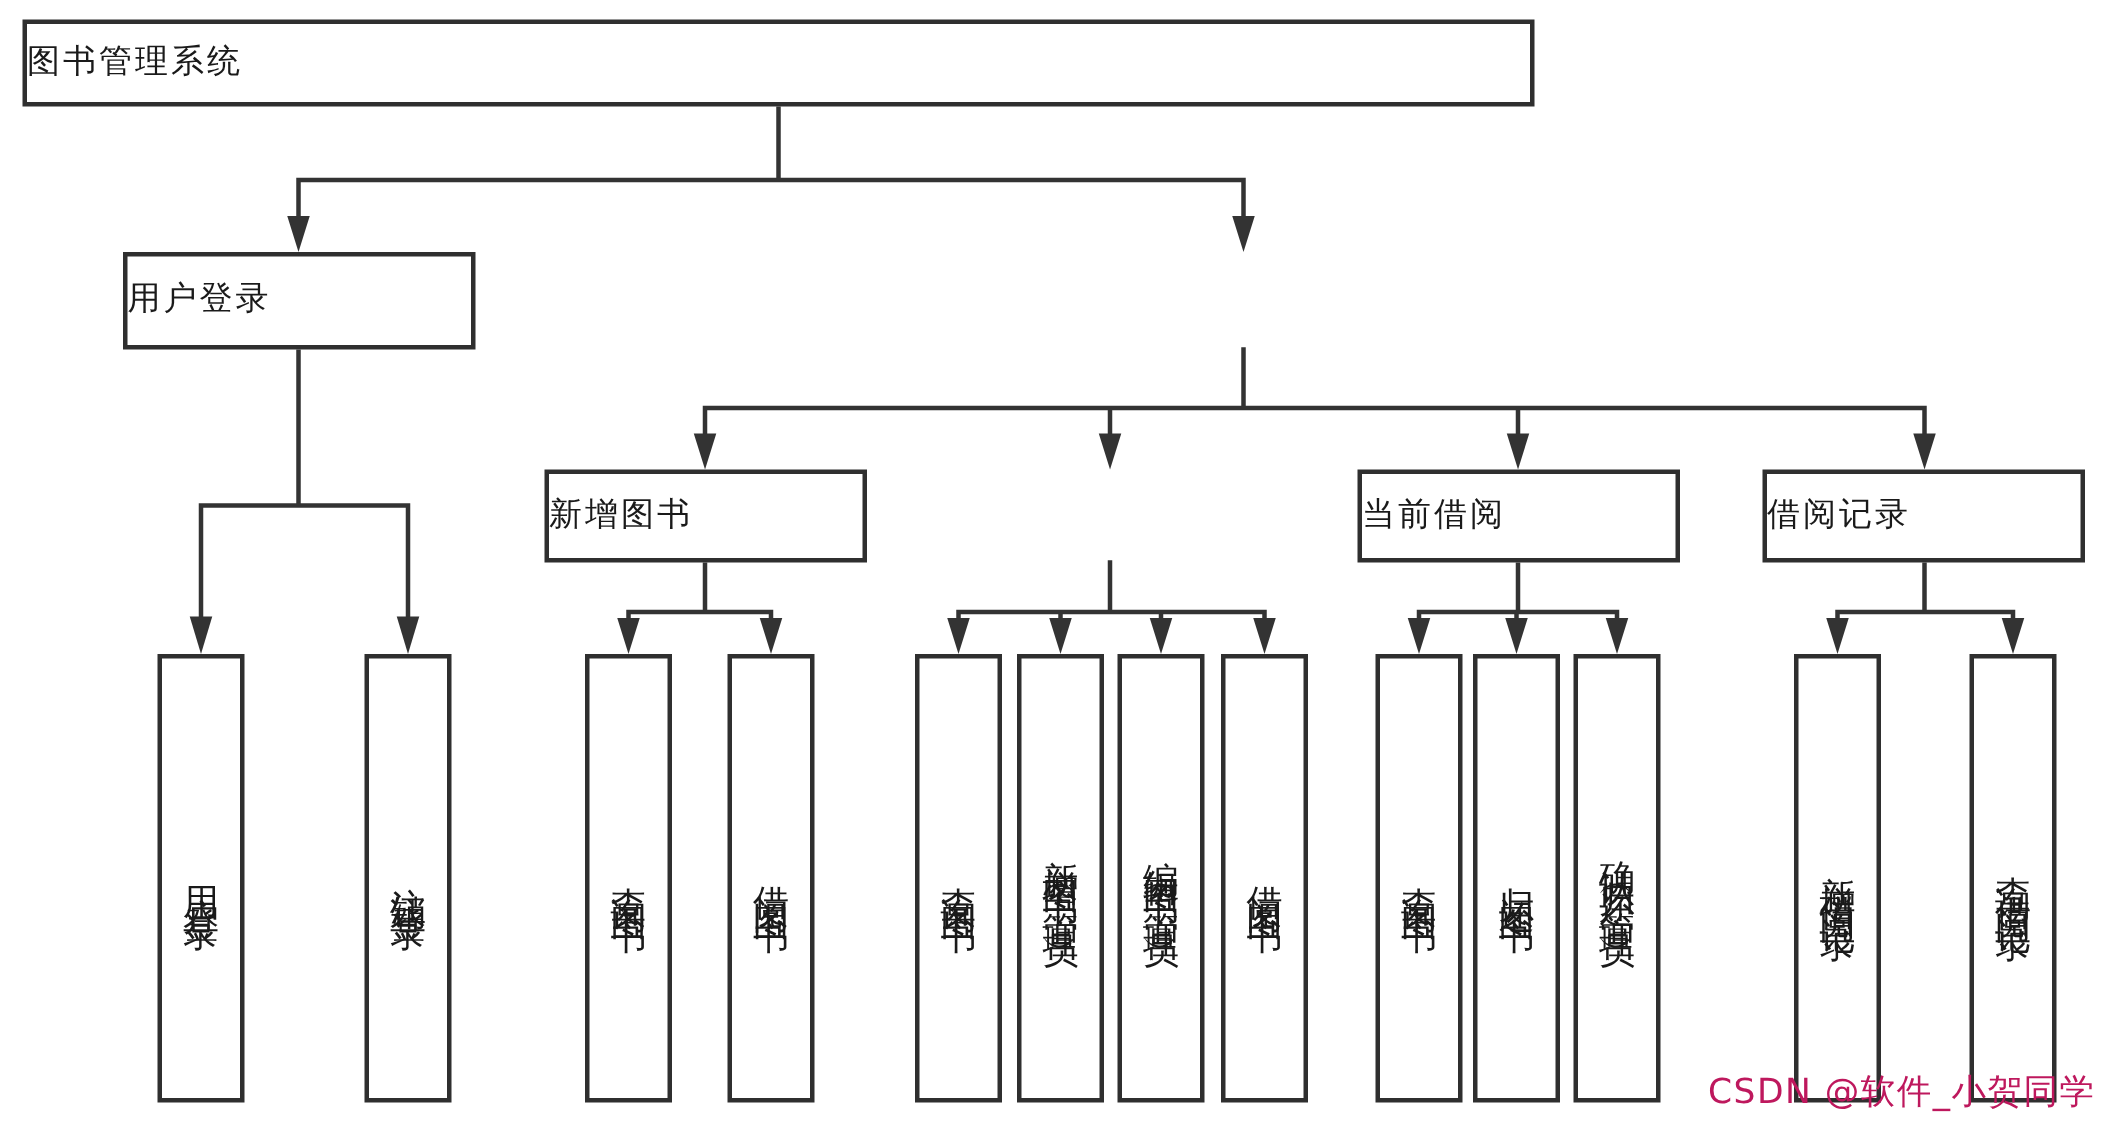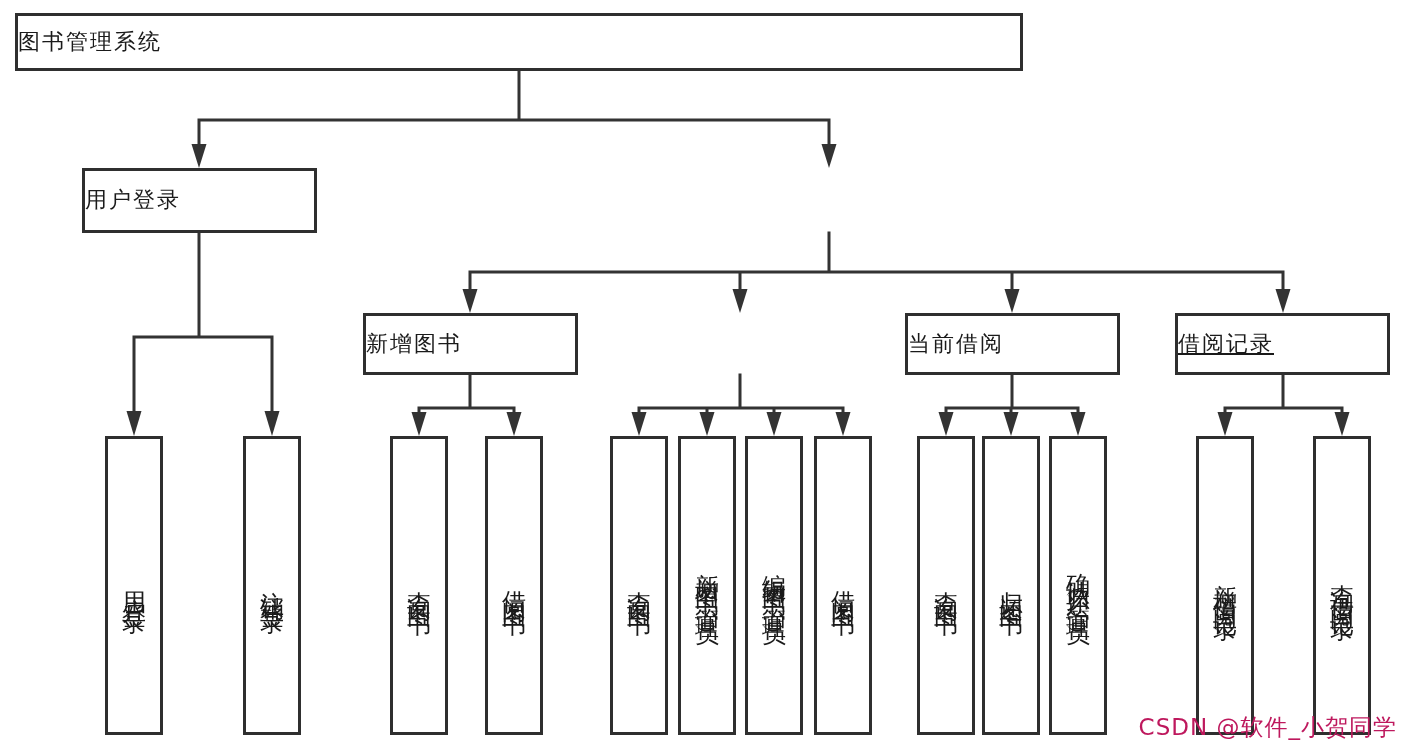--- a/index.html
+++ b/index.html
@@ -18,21 +18,21 @@
     white-space:nowrap;
   }
   .node.root  {left:15px; top:13px; width:1008px;height:58px;}
   .node.lvl2  {top:168px;width:235px;height:65px;}
   .node.lvl2.a{left:82px;}
   .node.lvl2.b{left:712px;}
   .node.lvl3  {top:313px;width:215px;height:62px;}
   .node.lvl3.s0{left:363px;}
   .node.lvl3.s1{left:633px;}
   .node.lvl3.s2{left:905px;}
-  .node.lvl3.s3{left:1175px;text-decoration:underline;}
+  .node.lvl3.s3{left:1175px;}
   .leaf{
     position:absolute;box-sizing:border-box;background:#ffffff;
     border:3px solid #2f2f2f;top:436px;width:58px;height:299px;
     display:flex;align-items:center;justify-content:center;
   }
   .leaf .vtext{
     writing-mode:vertical-lr;text-orientation:mixed;
     font-size:24px;line-height:1.0;letter-spacing:7px;
     white-space:nowrap;
   }

